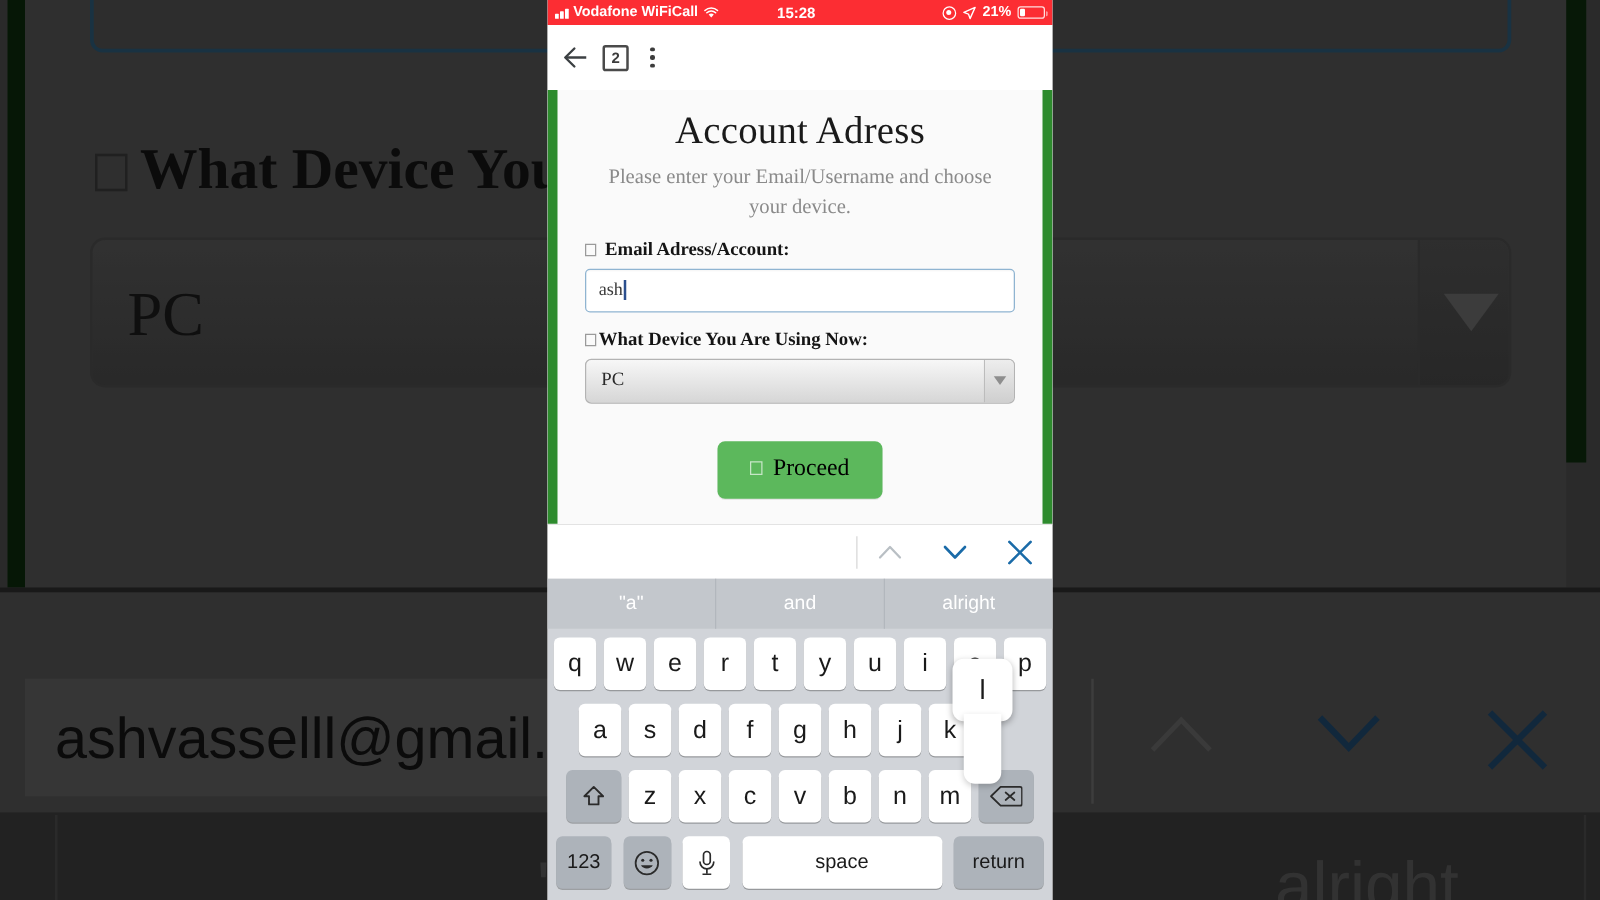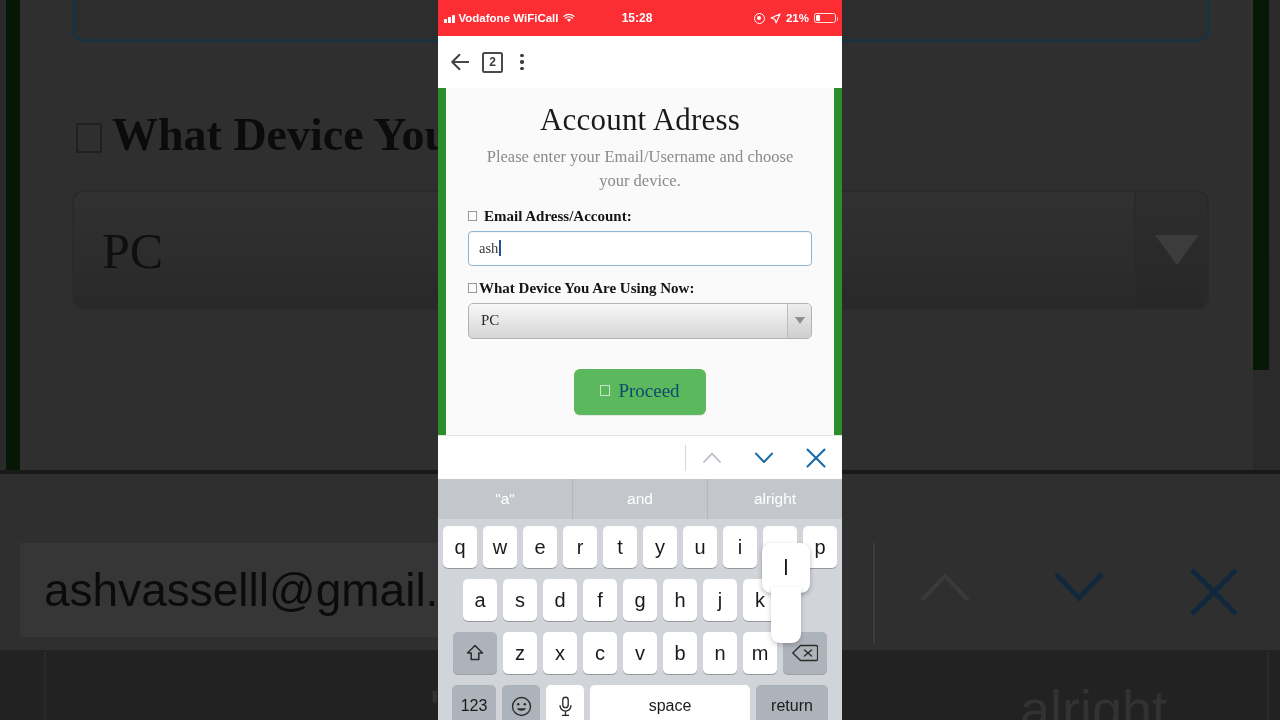--- a/index.html
+++ b/index.html
@@ -129,21 +129,21 @@
   
   .phone {
     position: absolute; left: 438px; top: 0; width: 404px; height: 720px;
     z-index: 100;
     background: #ffffff;
     overflow: hidden;
   }
 
   
   .statusbar {
-    position: relative; height: 36px; background: #fc2d33;
+    position: relative; height: 20px; background: #fc2d33;
     display: flex; align-items: center; color: #fff;
     font-size: 11.5px; font-weight: bold; padding: 0 6px;
   }
   .sb-left { display: flex; align-items: center; gap: 4px; }
   .sig-bars { display: flex; align-items: flex-end; gap: 1.5px; height: 9px; }
   .sig-bars i { display: block; width: 2.5px; background: #fff; border-radius: .5px; }
   .sig-bars i:nth-child(1) { height: 4px; }
   .sig-bars i:nth-child(2) { height: 6px; }
   .sig-bars i:nth-child(3) { height: 8px; }
   .wifi-ic { width: 12px; height: 10px; display: inline-block; }
@@ -242,21 +242,21 @@
     background: linear-gradient(#ededed, #cfcfcf);
     display: flex; align-items: center; justify-content: center;
   }
   .sel-arrow {
     width: 0; height: 0;
     border-left: 5.5px solid transparent; border-right: 5.5px solid transparent;
     border-top: 7px solid #8e8e8e;
   }
   .pg-btn-wrap { display: flex; justify-content: center; margin-top: 30px; }
   .pg-btn {
-    background: #5cb85c; color: #0c4a6e; border: none; border-radius: 6px;
+    background: #5cb85c; color: #000000; border: none; border-radius: 6px;
     padding: 11px 26px 13px; font-family: "Liberation Serif", serif;
     font-size: 19px; cursor: pointer; display: flex; align-items: center; gap: 8px;
     box-shadow: 0 1px 0 rgba(0,0,0,.08);
   }
   .btn-cb { width: 10px; height: 11px; border: 1px solid rgba(255,255,255,.65); display: inline-block; }
 
   
   .autofill {
     height: 44px; background: #fff; display: flex; align-items: center;
     border-top: 1px solid #e3e3e3;
@@ -295,21 +295,21 @@
     font-family: "Liberation Sans", sans-serif;
   }
   .key.dark { background: #adb3ba; box-shadow: 0 1px 0 rgba(0,0,0,.25); }
   .row2 { padding: 0 20px; }
   .key-wide { width: 44px; }
   .key-space { flex: 1 1 auto; max-width: 160px; font-size: 16px; }
   .key-return { width: 72px; font-size: 16px; }
   .key-123 { width: 44px; font-size: 16px; }
   .key-emoji { width: 38px; font-size: 18px; }
   .key-mic { width: 38px; background: #fff; }
-  .kb-row.bottom { gap: 6px; padding: 0 4px; }
+  .kb-row.bottom { gap: 6px; padding: 0 4px; justify-content: space-between; }
   .kb-row.bottom .key-123,
   .kb-row.bottom .key-emoji { margin-right: 0; }
 
   
   .key-popup {
     position: absolute;
     left: 321px; top: -36px;
     width: 48px; height: 50px;
     background: #fff; border-radius: 9px;
     box-shadow: 0 2px 5px rgba(0,0,0,.28);

